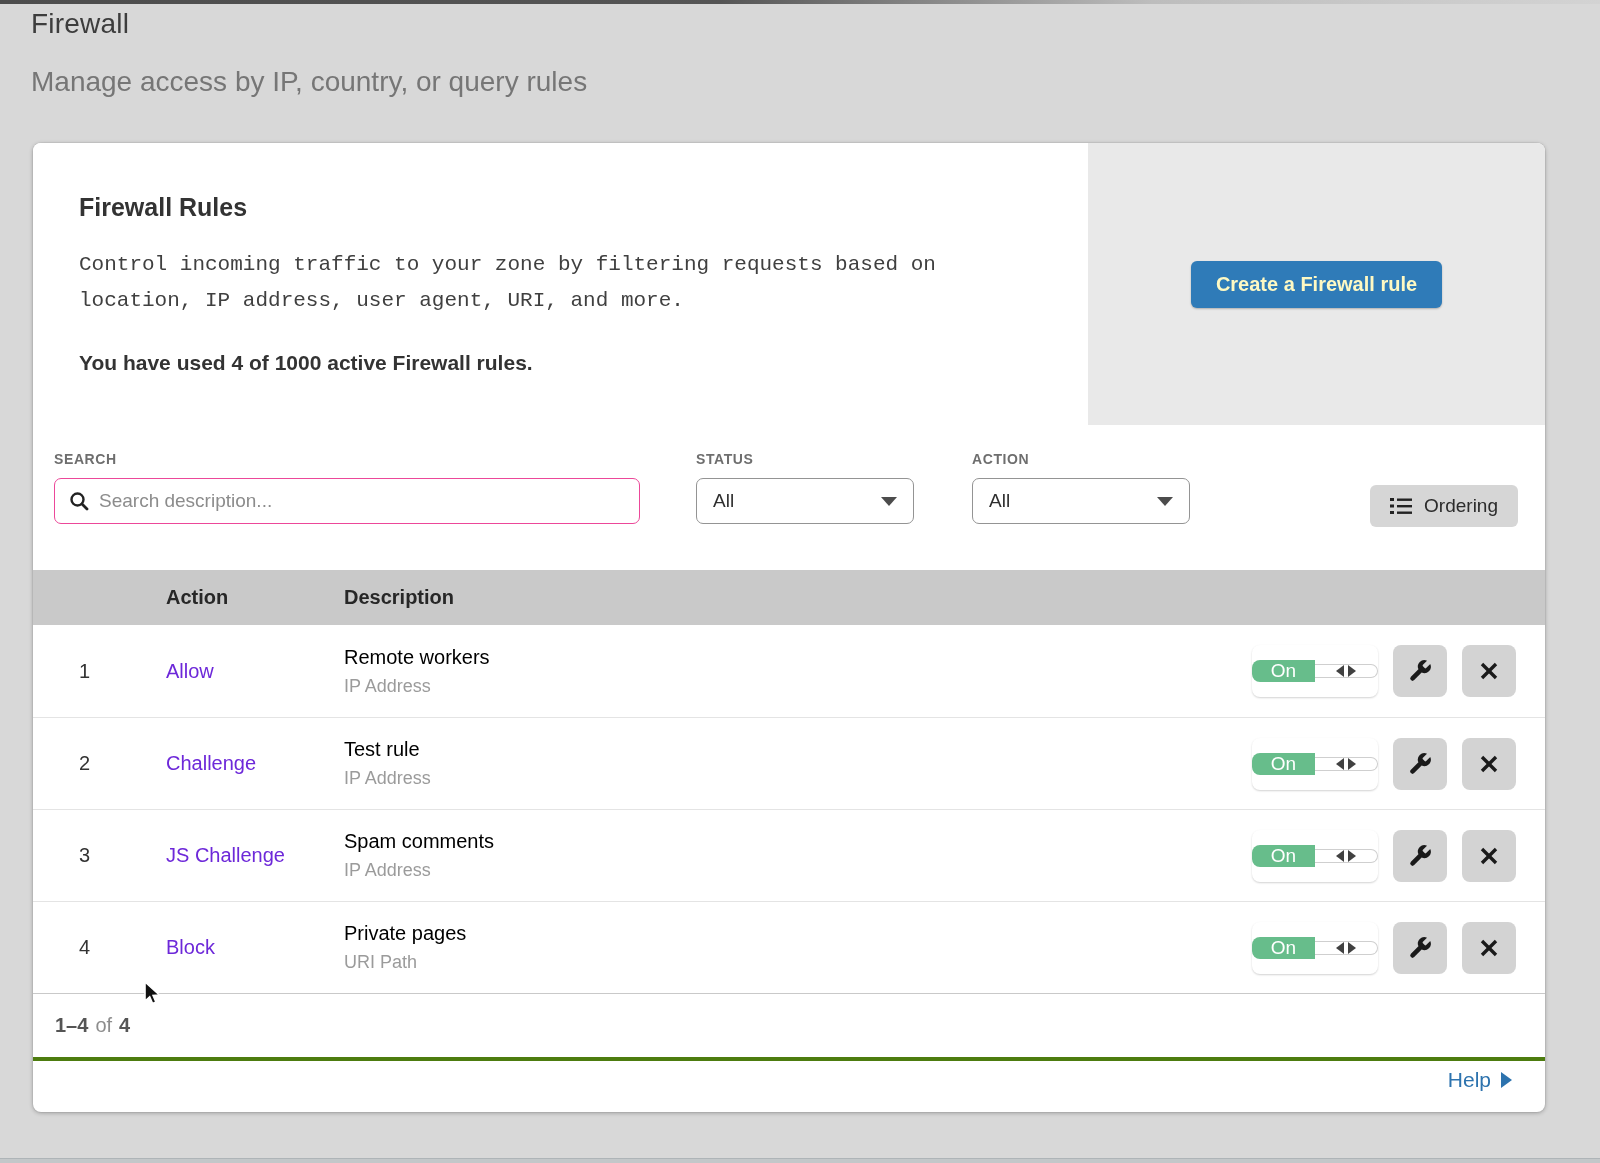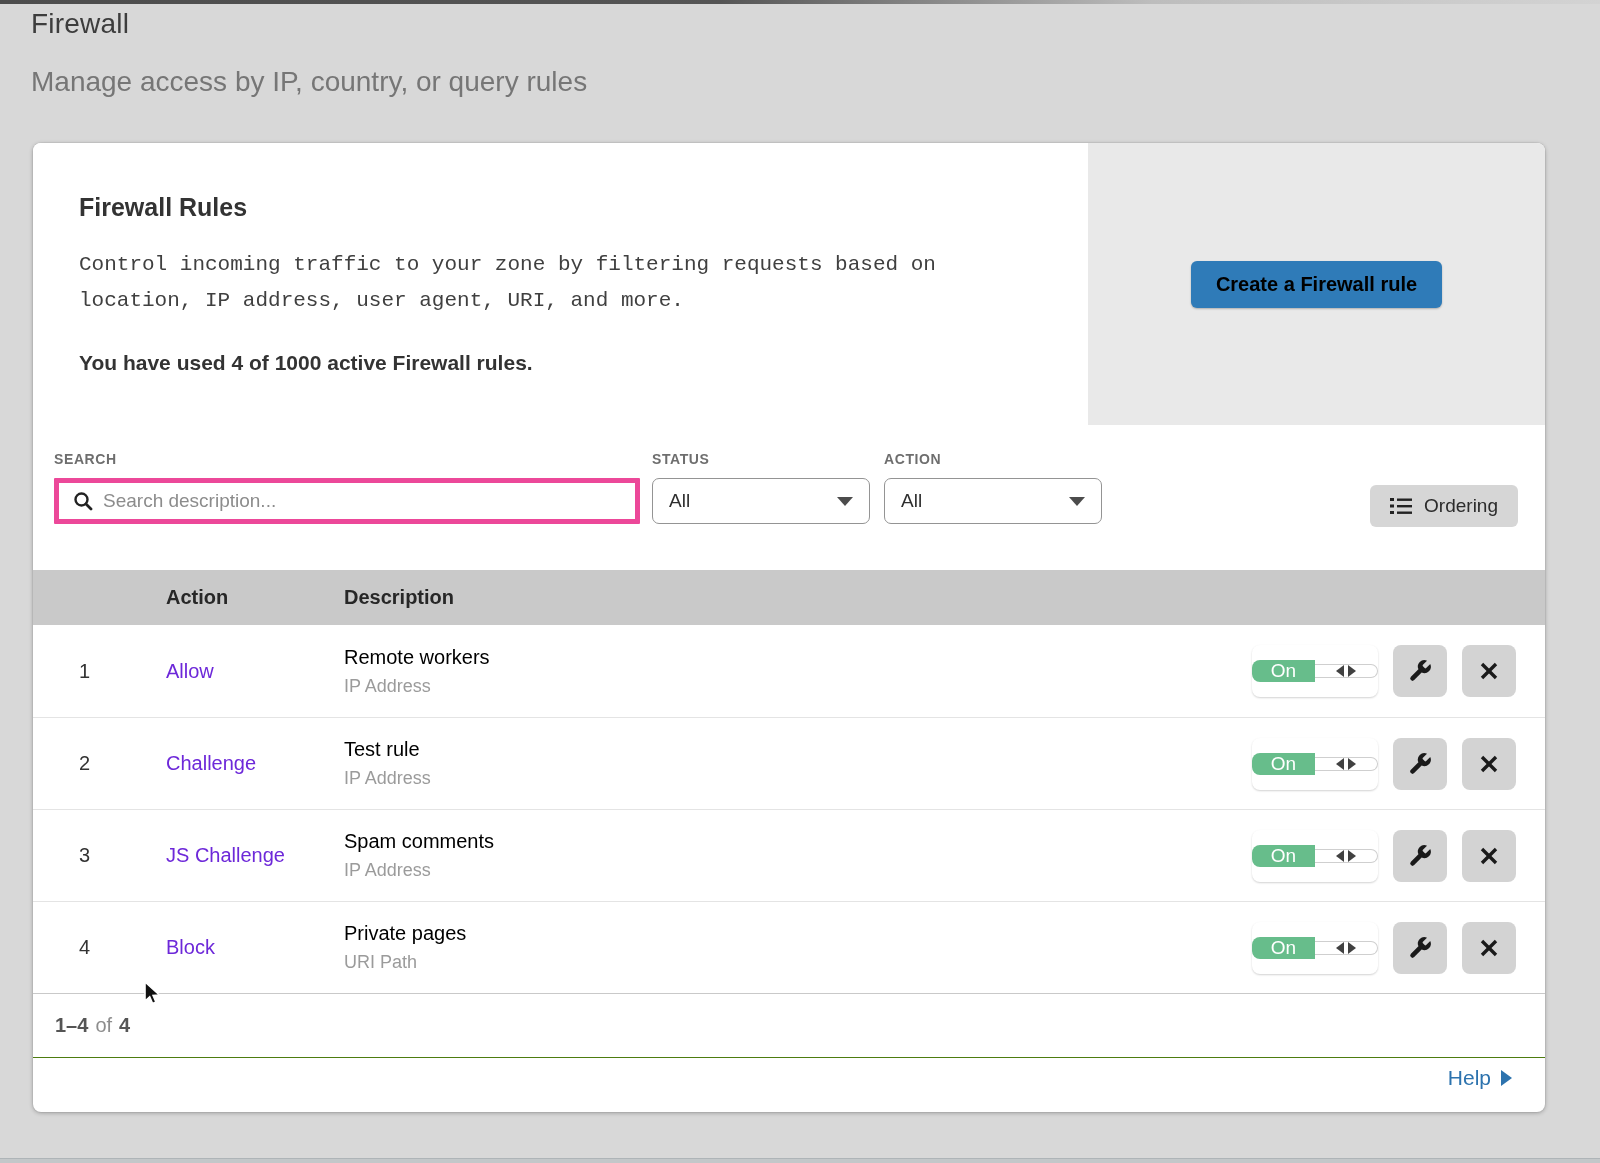--- a/index.html
+++ b/index.html
@@ -32,32 +32,32 @@
     display:flex; flex-direction:column;
   }
   
   .card-top { height:282px; display:flex; border-radius:8px 8px 0 0; overflow:hidden; }
   .intro { flex:1; padding:50px 60px 0 46px; background:#fff; }
   .intro-heading { font-size:25px; font-weight:700; color:#333; }
   .intro-desc { margin-top:25px; font-size:21px; line-height:36px; color:#404040; max-width:950px;font-family:Liberation Mono, monospace; }
   .intro-usage { margin-top:32px; font-size:21px; font-weight:700; color:#333; }
   .cta-panel { width:457px; background:#e9e9e9; display:flex; align-items:center; justify-content:center; }
   .create-btn {
-    background:#2f7bb8; color:#000000; border:none; border-radius:6px;
+    background:#2f7bb8; color:#fef9c3; border:none; border-radius:6px;
     font-family:inherit; font-size:20px; font-weight:600;
     padding:12px 25px; cursor:pointer; box-shadow:0 1px 2px rgba(0,0,0,0.25);
   }
 
   
-  .filters { height:145px; padding:26px 27px 0 21px; display:flex; align-items:flex-start; }
+  .filters { height:145px; padding:26px 27px 0 21px; display:flex; align-items:flex-start;gap:44px; }
   .filter-group { display:flex; flex-direction:column; }
   .filter-label { font-size:14px; font-weight:700; color:#6e6e6e; letter-spacing:0.6px; margin-bottom:11px; }
   .search-group { width:586px; margin-right:12px; }
   .search-box {
-    height:46px; border:5px solid #ec4899; border-radius:1px; background:#fff;
+    height:46px; border:1px solid #ec4899; border-radius:7px; background:#fff;
     display:flex; align-items:center; padding:0 14px;
   }
   .search-box input {
     border:none; outline:none; flex:1; font-family:inherit; font-size:19px; color:#333;
     background:transparent; margin-left:10px;
   }
   .search-box input::placeholder { color:#8c8c8c; }
   .select-group { width:218px; margin-right:14px; }
   .select-box {
     height:46px; border:1px solid #949494; border-radius:7px; background:#fff;
@@ -99,21 +99,21 @@
     width:54px; height:52px; background:#d3d3d3; border:none; border-radius:8px;
     display:flex; align-items:center; justify-content:center; cursor:pointer;
   }
 
   
   .pagination { height:64px; border-top:1px solid #c9c9c9; display:flex; align-items:center; padding-left:22px; font-size:20px; }
   .pg-range { font-weight:700; color:#555; }
   .pg-of { color:#8d8d8d; margin:0 7px; }
   .pg-total { font-weight:700; color:#555; }
   .help-row {
-    height:41px; border-top:1px solid #4d7c0f; display:flex; align-items:center;
+    height:41px; border-top:4px solid #4d7c0f; display:flex; align-items:center;
     justify-content:flex-end; padding-right:33px; border-radius:0 0 8px 8px;
   }
   .help-link { display:flex; align-items:center; gap:10px; font-size:21px; font-weight:500; color:#2d73ae; text-decoration:none; cursor:pointer; }
   .help-arrow { width:0; height:0; border-top:8px solid transparent; border-bottom:8px solid transparent; border-left:11px solid #2d73ae; }
 
   .cursor { position:absolute; left:141px; top:981px; pointer-events:none; }
 </style>
 </head>
 <body>
 

